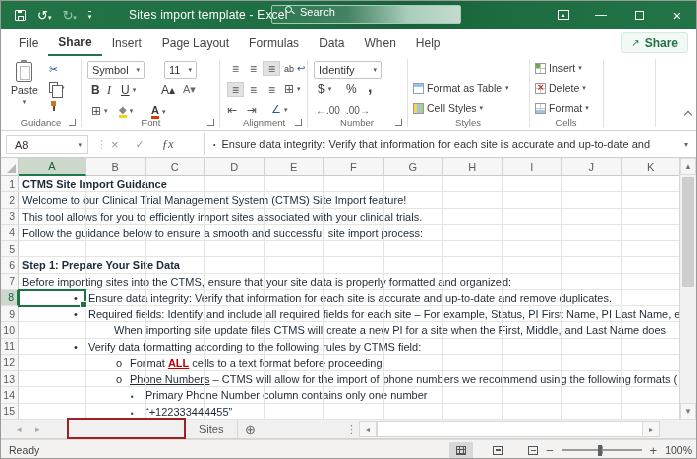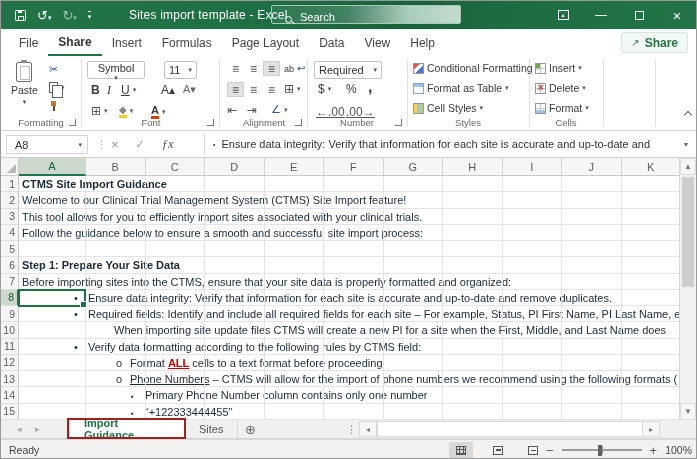--- a/index.html
+++ b/index.html
@@ -15,21 +15,21 @@
   .floppy { width:11px; height:11px; border:1.4px solid #fff; border-radius:1px; position:relative; display:inline-block; }
   .floppy::before { content:""; position:absolute; top:-1px; left:2px; width:4px; height:3px; background:#fff; }
   .floppy::after { content:""; position:absolute; bottom:0; left:2px; width:4px; height:3px; border:1px solid #fff; border-bottom:none; }
   .g { font-size:13px; line-height:1; }
   .g.sm { font-size:7px; }
   .dim { opacity:.55; }
   .qat-custom { border-top:1.4px solid #fff; font-size:7px; line-height:1; padding-top:1px; }
   .title-text { position:absolute; left:128px; top:0; height:28px; display:flex; align-items:center; font-size:12px; letter-spacing:.2px; }
   .searchbox { position:absolute; left:270px; top:4px; width:190px; height:19px; border:1px solid #a9c9b7; border-radius:2px;
     background:linear-gradient(90deg,rgba(255,255,255,.06) 0%,rgba(255,255,255,.18) 40%,#a9cdbb 72%,#c3dbce 100%);
-    display:flex; align-items:flex-end; gap:8px; padding-left:13px; font-size:11px; color:#fff; }
+    display:flex; align-items:flex-start; gap:8px; padding-left:13px; font-size:11px; color:#fff; }
   .mag { width:7px; height:7px; border:1.4px solid #fff; border-radius:50%; position:relative; display:inline-block; }
   .mag::after { content:""; position:absolute; width:4px; height:1.4px; background:#fff; transform:rotate(45deg); right:-3.5px; bottom:-1px; }
   .winbtns { position:absolute; right:0; top:0; height:28px; display:flex; align-items:center; }
   .winbtn { width:38px; height:28px; display:flex; align-items:center; justify-content:center; font-size:12px; }
   .box-ic { width:9px; height:9px; border:1.2px solid #fff; display:inline-block; }
   .ribopt-ic { width:11px; height:10px; border:1.2px solid #fff; display:flex; align-items:center; justify-content:center; font-size:6px; line-height:1; }
 
   
   .menubar { position:absolute; top:28px; left:0; right:0; height:27px; background:#fff; display:flex; align-items:stretch; padding-left:8px; }
   .mtab { font-size:12px; color:#444; padding:0 10px; display:flex; align-items:center; }
@@ -62,21 +62,21 @@
   .cell-ic { width:11px; height:11px; border:1px solid #9a9a9a; position:relative;
     background:repeating-linear-gradient(90deg,transparent 0 4px,#c5c5c5 4px 5px),repeating-linear-gradient(transparent 0 4px,#c5c5c5 4px 5px); }
   .cell-ic.ins::before { content:""; position:absolute; left:0; top:0; width:4px; height:4px; background:#70ad47; }
   .cell-ic.del::before { content:"×"; position:absolute; left:1.5px; top:-2.5px; color:#c0392b; font-size:11px; font-weight:700; }
   .cell-ic.fmt::before { content:""; position:absolute; left:0; bottom:0; width:100%; height:3px; background:#9dc3e6; }
   .mag2 { width:10px; height:10px; border:1.6px solid #5a5856; border-radius:50%; position:relative; display:inline-block; }
   .mag2::after { content:""; position:absolute; width:5px; height:1.6px; background:#5a5856; transform:rotate(45deg); right:-4.5px; bottom:-1.5px; }
   .chev-up { width:6px; height:6px; border-left:1.6px solid #666; border-top:1.6px solid #666; transform:rotate(45deg); }
   .ubar-y { border-bottom:3px solid #f2d21b; padding-bottom:0px; }
   .ubar-r { border-bottom:3px solid #d83b01; padding-bottom:0px; }
-  .tiny { font-size:12px; color:#555;text-decoration:underline; }
+  .tiny { font-size:10px; color:#555; }
 
   
   .fbar { position:absolute; top:130px; left:0; right:0; height:27px; background:#fff; border-bottom:1px solid #cfcdcb; font-size:11px; color:#333; }
   .namebox { position:absolute; left:5px; top:4px; width:82px; height:19px; border:1px solid #d8d6d4; display:flex; align-items:center; justify-content:space-between; padding:0 5px 0 8px; }
   .fbtns { position:absolute; left:110px; top:4px; height:19px; display:flex; align-items:center; gap:17px; color:#9a9a9a; }
   .fxg { font-family:"Liberation Serif","DejaVu Serif",serif; font-style:italic; color:#555; font-size:12.5px; }
   .fdiv { position:absolute; left:203px; top:2px; bottom:2px; width:1px; background:#d8d6d4; }
   .fcontent { position:absolute; left:212px; right:26px; top:0; height:100%; display:flex; align-items:center; gap:6px; white-space:nowrap; overflow:hidden; }
   .fchev { position:absolute; right:8px; top:0; height:100%; display:flex; align-items:center; color:#666; font-size:8px; }
   .vdots { position:absolute; left:95px; top:0; height:100%; display:flex; align-items:center; color:#c0bebc; font-size:11px; }
@@ -162,24 +162,24 @@
       <span class="winbtn" style="font-size:15px;">
           <span>×</span>
         </span>
     </div>
   </div>
 
   <div class="menubar">
     <span class="mtab">File</span>
     <span class="mtab active">Share</span>
     <span class="mtab">Insert</span>
+    <span class="mtab">Page Layout</span>
     <span class="mtab">Formulas</span>
-    <span class="mtab">Page Layout</span>
     <span class="mtab">Data</span>
-    <span class="mtab">View</span>
+    <span class="mtab">When</span>
     <span class="mtab">Help</span>
     <span class="share-btn">
         <span class="share-ic">↗</span>
         <span>Share</span>
       </span>
   </div>
 
   <div class="ribbon">
     <i class="rdiv" style="left:80px"></i>
       <i class="rdiv" style="left:218px"></i>
@@ -197,24 +197,24 @@
     <div class="rbtn" style="left:48px; top:7px;">
         <span style="color:#2b579a;font-size:11px;">✂</span>
       </div>
     <div class="rbtn" style="left:48px; top:26px;">
         <span class="copy-ic"></span>
         <span class="dd">▾</span>
       </div>
     <div class="rbtn" style="left:48px; top:45px;">
         <span class="paint-ic"></span>
       </div>
-    <div class="glabel" style="left:0; width:80px;">Formatting</div>
+    <div class="glabel" style="left:0; width:80px;">Guidance</div>
     <div class="launcher" style="left:68px;"></div>
 
-    <div class="inputbox" style="left:86px; top:5px; width:58px;flex-direction:column;">
+    <div class="inputbox" style="left:86px; top:5px; width:58px;">
       <span>Symbol</span>
         <span class="dd">▾</span>
     </div>
     <div class="inputbox" style="left:163px; top:5px; width:33px;">
       <span>11</span>
         <span class="dd">▾</span>
     </div>
     <div class="rbtn" style="left:90px; top:27px; font-weight:700; font-size:12px;">B</div>
     <div class="rbtn" style="left:106px; top:27px; font-style:italic; font-family:'Liberation Serif',serif; font-size:12px;">I</div>
     <div class="rbtn" style="left:120px; top:27px;">
@@ -267,39 +267,34 @@
     <div class="rbtn" style="left:226px; top:47px; font-size:12px; color:#555;">⇤</div>
     <div class="rbtn" style="left:246px; top:47px; font-size:12px; color:#555;">⇥</div>
     <div class="rbtn" style="left:270px; top:47px;">
         <span style="font-size:11px;color:#2b579a;">∠</span>
         <span class="dd">▾</span>
       </div>
     <div class="glabel" style="left:220px; width:86px;">Alignment</div>
     <div class="launcher" style="left:294px;"></div>
 
     <div class="inputbox" style="left:313px; top:5px; width:68px;">
-      <span>Required</span>
+      <span>Identify</span>
         <span class="dd">▾</span>
     </div>
     <div class="rbtn" style="left:317px; top:26px; font-size:12px;">
         <span>$</span>
         <span class="dd">▾</span>
       </div>
     <div class="rbtn" style="left:345px; top:26px; font-size:12px;">%</div>
     <div class="rbtn" style="left:367px; top:22px; font-size:16px; font-weight:700;">,</div>
     <div class="rbtn tiny" style="left:315px; top:49px;">←.00</div>
     <div class="rbtn tiny" style="left:345px; top:49px;">.00→</div>
     <div class="glabel" style="left:306px; width:100px;">Number</div>
     <div class="launcher" style="left:394px;"></div>
 
-    <div class="rbtn" style="left:412px; top:6px;">
-        <span class="cf-ic"></span>
-        <span>Conditional Formatting</span>
-        <span class="dd">▾</span>
-      </div>
     <div class="rbtn" style="left:412px; top:26px;">
         <span class="fat-ic"></span>
         <span>Format as Table</span>
         <span class="dd">▾</span>
       </div>
     <div class="rbtn" style="left:412px; top:46px;">
         <span class="cs-ic"></span>
         <span>Cell Styles</span>
         <span class="dd">▾</span>
       </div>
@@ -412,21 +407,20 @@
       </span>
     <span class="vs-thumb"></span>
     <span class="vs-btn" style="bottom:0;">
         <span>▼</span>
       </span>
   </div>
 
   <div class="sheetbar">
     <span class="snav" style="left:16px;">◂</span>
     <span class="snav" style="left:34px;">▸</span>
-    <span class="stab active" style="left:68px; width:116px;">Import Guidance</span>
     <span class="stab" style="left:184px;">Sites</span>
     <span class="addsheet" style="left:244px;">⊕</span>
     <span class="snav" style="left:345px; color:#8a8a8a; font-size:11px;">⋮</span>
     <span class="hscroll-btn" style="left:358px;">
         <span>◂</span>
       </span>
     <span class="hscroll-track"></span>
     <span class="hscroll-btn" style="left:641px;">
         <span>▸</span>
       </span>

